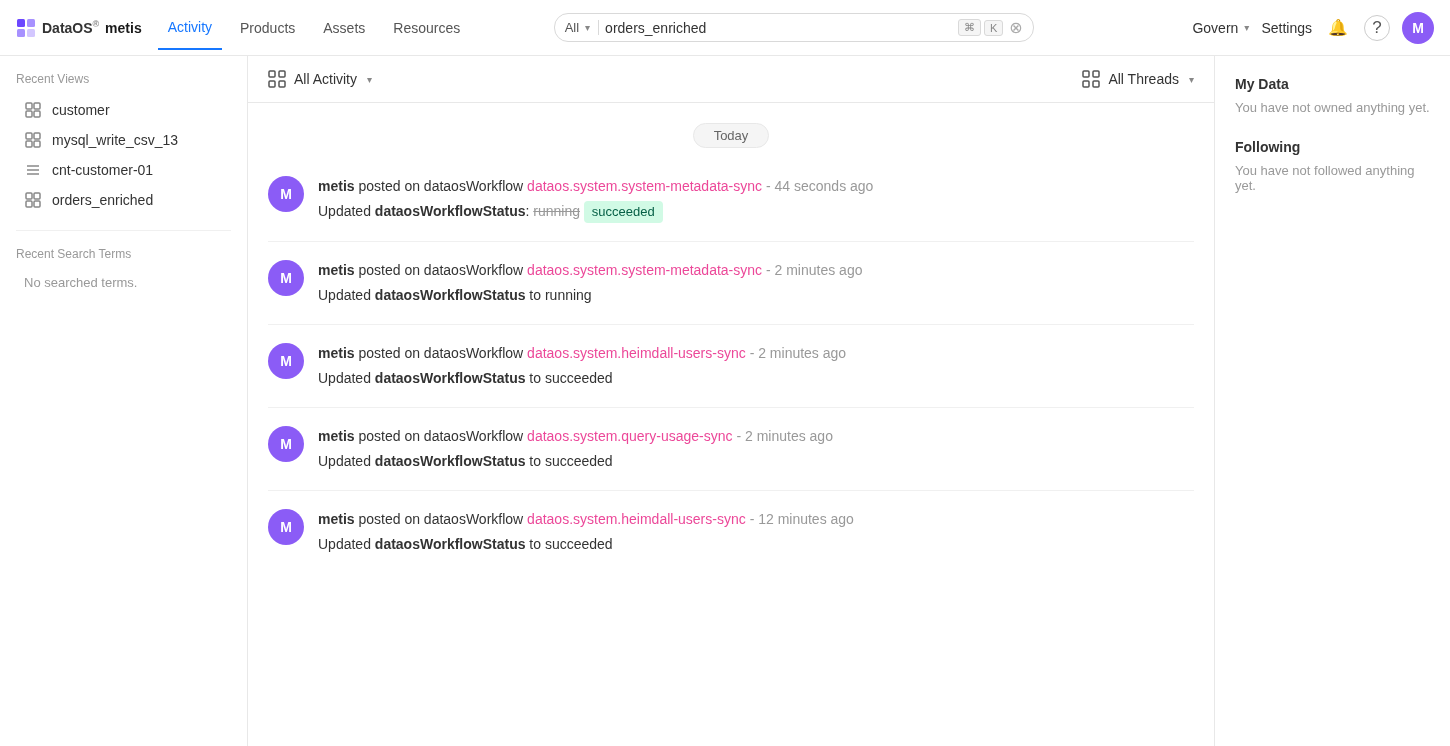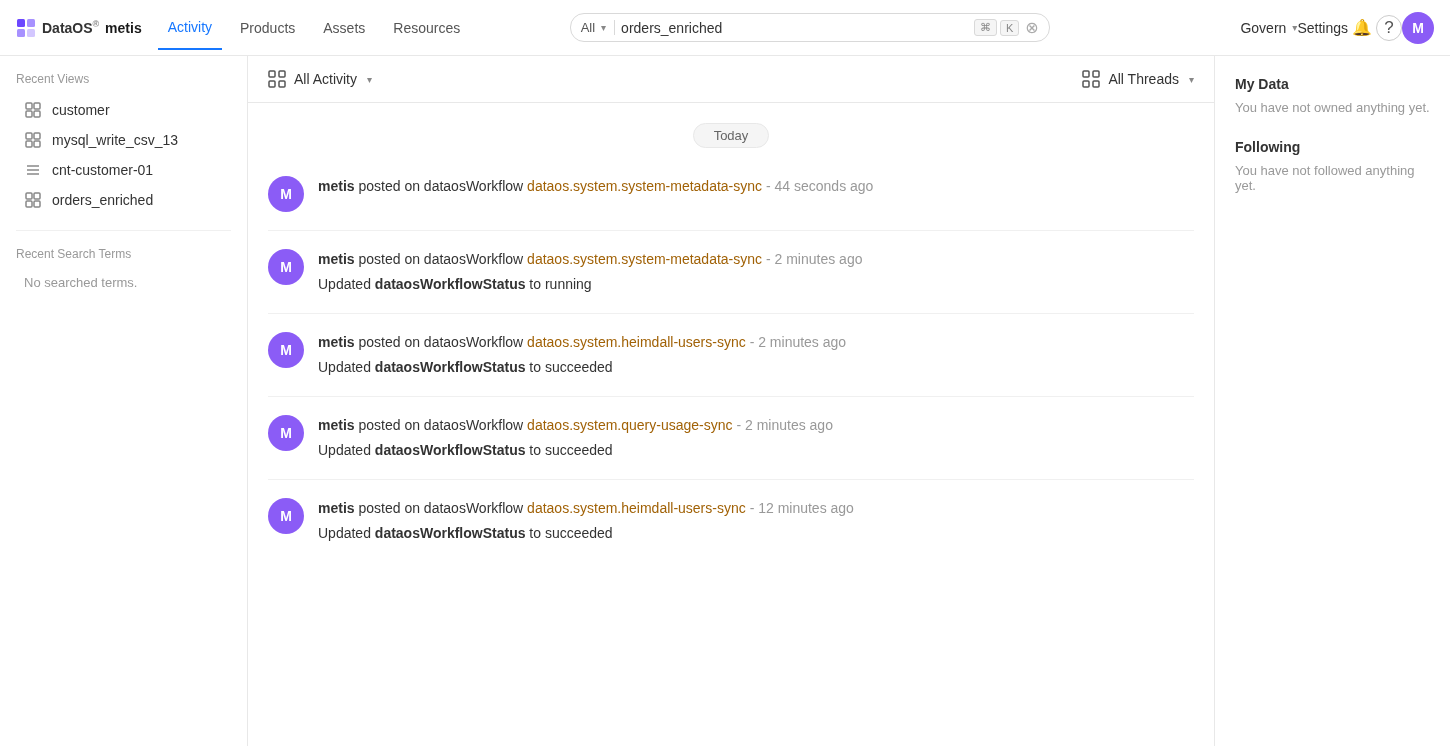--- a/index.html
+++ b/index.html
@@ -21,21 +21,21 @@
     }
     .search-filter {
       display: flex; align-items: center; gap: 4px; border-right: 1px solid #d9d9d9;
       padding-right: 8px; color: #555; font-size: 13px; cursor: pointer;
     }
     .search-input { border: none; outline: none; flex: 1; font-size: 14px; color: #333; background: transparent; }
     .search-kbd { display: flex; gap: 3px; align-items: center; }
     .kbd { background: #f5f5f5; border: 1px solid #d9d9d9; border-radius: 3px; padding: 1px 5px; font-size: 11px; color: #888; }
     .search-clear { color: #aaa; cursor: pointer; font-size: 16px; }
 
-    .nav-right { display: flex; align-items: center; margin-left: auto; }
+    .nav-right { display: flex; align-items: center; gap: 12px; margin-left: auto; }
     .govern-btn { display: flex; align-items: center; gap: 4px; cursor: pointer; font-size: 14px; color: #333; }
     .settings-link { font-size: 14px; color: #333; cursor: pointer; }
     .icon-btn { width: 28px; height: 28px; display: flex; align-items: center; justify-content: center; cursor: pointer; color: #555; font-size: 16px; }
     .avatar { width: 32px; height: 32px; border-radius: 50%; background: #8b5cf6; display: flex; align-items: center; justify-content: center; color: #fff; font-size: 14px; font-weight: 600; cursor: pointer; }
 
     
     .layout { display: flex; height: calc(746px - 56px); }
 
     
     .sidebar { width: 248px; border-right: 1px solid #e8e8e8; padding: 16px; overflow-y: auto; flex-shrink: 0; }
@@ -61,21 +61,21 @@
     .today-badge { background: #f5f5f5; border: 1px solid #e8e8e8; border-radius: 20px; padding: 4px 20px; font-size: 13px; color: #666; }
 
     
     .feed { padding: 0 20px; }
     .feed-item { display: flex; align-items: flex-start; gap: 14px; padding: 18px 0; border-bottom: 1px solid #f0f0f0; }
     .feed-item:last-child { border-bottom: none; }
     .feed-avatar { width: 36px; height: 36px; border-radius: 50%; background: #8b5cf6; display: flex; align-items: center; justify-content: center; color: #fff; font-size: 14px; font-weight: 600; flex-shrink: 0; }
     .feed-content { flex: 1; }
     .feed-text { font-size: 14px; color: #333; line-height: 1.5; }
     .feed-text .username { font-weight: 600; color: #333; }
-    .feed-text .link { color: #a16207; cursor: pointer; text-decoration: none; }
+    .feed-text .link { color: #ec4899; cursor: pointer; text-decoration: none; }
     .feed-text .timestamp { color: #999; }
     .feed-detail { font-size: 14px; color: #333; margin-top: 4px; line-height: 1.5; }
     .feed-detail .bold { font-weight: 700; }
     .feed-detail .strikethrough { text-decoration: line-through; color: #999; }
     .status-badge { display: inline-block; background: #d1fae5; color: #065f46; border-radius: 4px; padding: 1px 8px; font-size: 13px; font-weight: 500; }
 
     
     .right-panel { width: 236px; border-left: 1px solid #e8e8e8; padding: 20px; flex-shrink: 0; }
     .right-section-title { font-size: 14px; font-weight: 600; color: #333; margin-bottom: 8px; }
     .right-empty { font-size: 13px; color: #999; margin-bottom: 24px; }
@@ -222,20 +222,25 @@
 
       <div class="feed-item">
         <div class="feed-avatar">M</div>
         <div class="feed-content">
           <div class="feed-text">
             <span class="username">metis</span>
             <span> posted on dataosWorkflow </span>
             <a class="link">dataos.system.system-metadata-sync</a>
             <span class="timestamp"> - 44 seconds ago</span>
           </div>
+          <div class="feed-detail">
+            Updated <span class="bold">dataosWorkflowStatus</span>:
+            <span class="strikethrough"> running</span>
+            <span class="status-badge">succeeded</span>
+          </div>
         </div>
       </div>
 
       <div class="feed-item">
         <div class="feed-avatar">M</div>
         <div class="feed-content">
           <div class="feed-text">
             <span class="username">metis</span>
             <span> posted on dataosWorkflow </span>
             <a class="link">dataos.system.system-metadata-sync</a>

